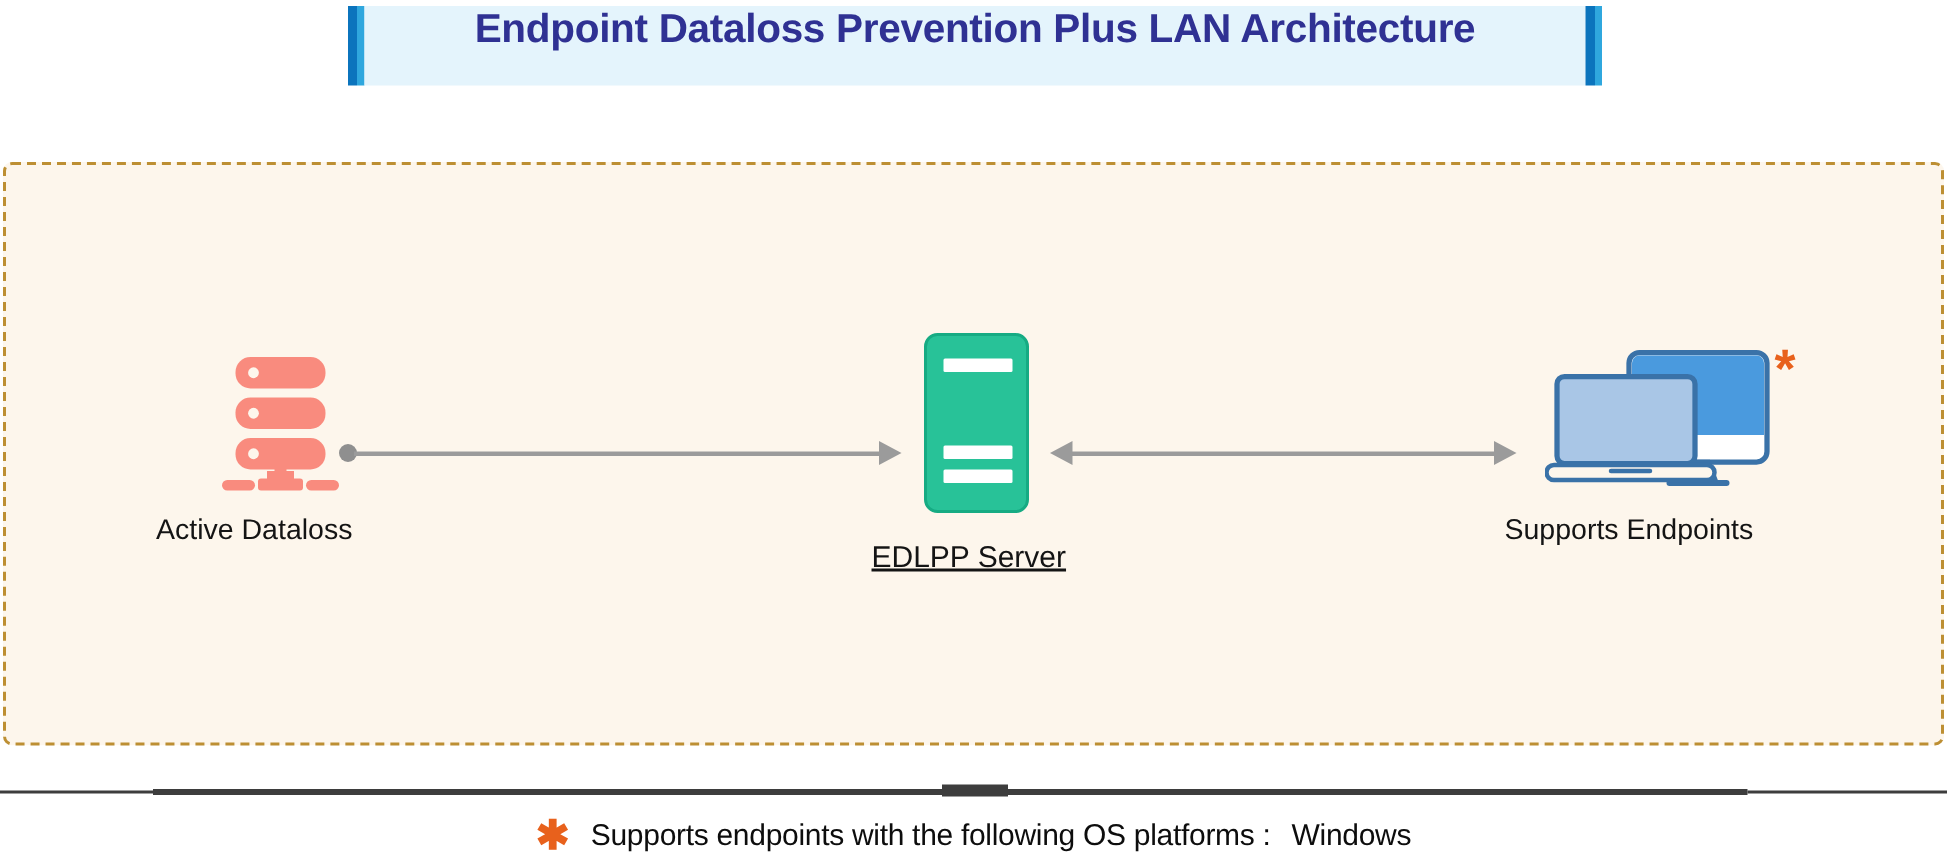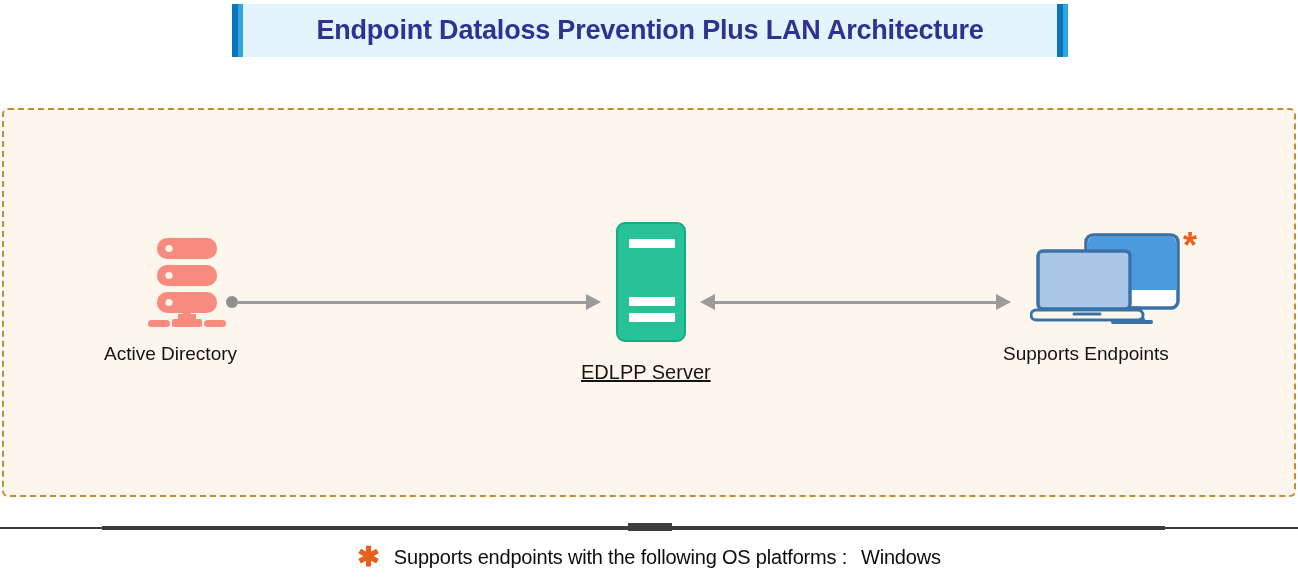--- a/index.html
+++ b/index.html
@@ -2,21 +2,21 @@
 <html><head>
 <meta charset="utf-8">
 <style>
   * { margin:0; padding:0; box-sizing:border-box; }
   body { background:#ffffff; font-family:"Liberation Sans", sans-serif; }
   .stage { position:relative; width:1298px; height:578px; background:#ffffff; overflow:hidden; }
 
   
   .banner { position:absolute; left:232px; top:4px; width:836px; height:53px; display:flex; }
   .banner-bar { width:11px; height:100%; background:linear-gradient(90deg,#0b74bd 0%,#0b74bd 55%,#2fa7de 55%,#2fa7de 100%); }
-  .banner-middle { flex:1; background:#e4f4fc; display:flex; align-items:center; justify-content:center; }
+  .banner-middle { flex:1; background:#e4f4fc; display:flex; align-items:flex-start; justify-content:center; }
   .banner-title { color:#2f3193; font-size:27px; font-weight:bold; letter-spacing:-0.2px; }
 
   
   .arch-box { position:absolute; left:2px; top:108px; width:1294px; height:389px;
               background:#fdf6ec; border:2px dashed #bd8f33; border-radius:6px; }
 
   
   .node-label { position:absolute; font-size:19px; color:#141414; white-space:nowrap; }
 
   
@@ -74,21 +74,21 @@
     <rect x="9" y="27" width="60" height="21" rx="10" fill="#f98b7e"></rect>
     <circle cx="21" cy="37.5" r="3.6" fill="#fdf6ec"></circle>
     <rect x="9" y="54" width="60" height="21" rx="10" fill="#f98b7e"></rect>
     <circle cx="21" cy="64.5" r="3.6" fill="#fdf6ec"></circle>
     <rect x="35" y="73" width="8" height="8" fill="#f98b7e"></rect>
     <rect x="30" y="76" width="18" height="6" fill="#f98b7e"></rect>
     <rect x="24" y="81" width="30" height="8" rx="2" fill="#f98b7e"></rect>
     <rect x="0" y="82" width="22" height="7" rx="3.5" fill="#f98b7e"></rect>
     <rect x="56" y="82" width="22" height="7" rx="3.5" fill="#f98b7e"></rect>
   </svg>
-  <div class="node-label" style="left:104px; top:343px;">Active Directory</div>
+  <div class="node-label" style="left:104px; top:343px;">Active Dataloss</div>
 
   <div class="arrow-dot" style="left:226px;"></div>
   <div class="arrow-line" style="left:236px; width:352px;"></div>
   <div class="arrow-head-right" style="left:586px;"></div>
 
   <div class="server-tower">
     <div class="server-slot slot-1"></div>
     <div class="server-slot slot-2"></div>
     <div class="server-slot slot-3"></div>
   </div>

